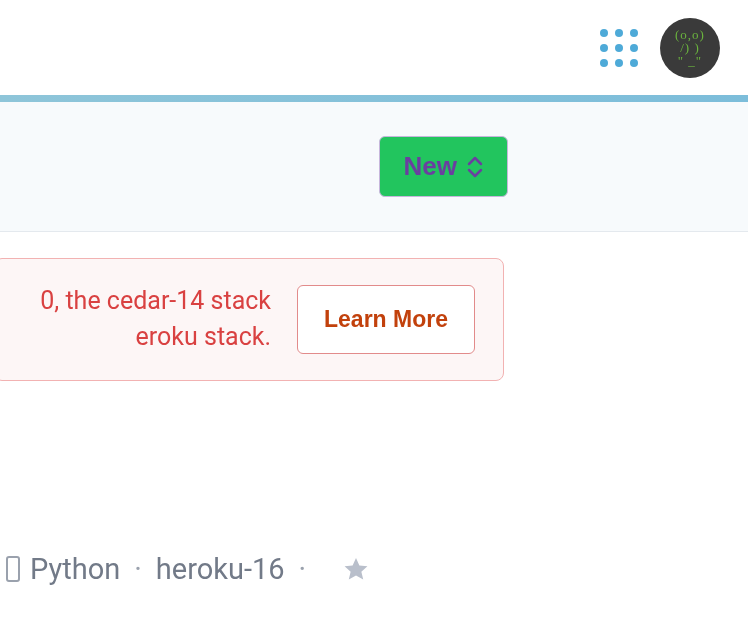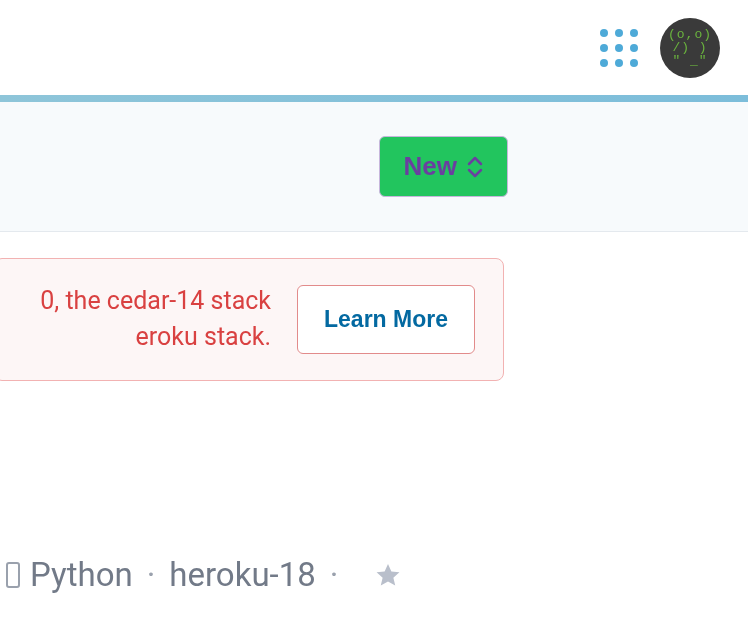--- a/index.html
+++ b/index.html
@@ -36,21 +36,21 @@
   .avatar {
     width: 60px;
     height: 60px;
     border-radius: 50%;
     background: #3a3a3a;
     display: flex;
     flex-direction: column;
     align-items: center;
     justify-content: center;
     color: #6ab33e;
-    font-family: Liberation Mono, monospace;
+    font-family: Liberation Serif, serif;
     font-size: 13px;
     line-height: 13px;
     letter-spacing: 1px;
     cursor: pointer;
   }
   .gradient-bar {
     height: 7px;
     background: linear-gradient(90deg, #8ec5d9 0%, #7cbdda 100%);
   }
   .subheader {
@@ -92,37 +92,37 @@
     font-size: 25px;
     line-height: 1.45;
   }
   .alert-text { flex: 1 1 auto; min-width: 0; overflow: hidden; text-align: right; }
   .alert-text div { white-space: nowrap; }
   .alert-line1 { margin-left: -430px; }
   .alert-line2 { margin-left: -100px; }
   .learn-more-btn {
     border: 1.5px solid #e28b8b;
     background: #fff;
-    color: #0369a1;
+    color: #c2410c;
     font-size: 23px;
     font-weight: 600;
     border-radius: 6px;
     padding: 20px 26px;
     cursor: pointer;
     white-space: nowrap;
   }
   .app-row {
     position: absolute;
     left: 0;
-    bottom: 30px;
+    bottom: 38px;
     display: flex;
     align-items: center;
     gap: 10px;
     color: #727a88;
-    font-size: 33px;
+    font-size: 29px;
     padding-left: 6px;
   }
   .stack-icon {
     width: 14px;
     height: 28px;
     display: block;
   }
   .dot-sep { color: #9aa1ad; padding: 0 4px; }
   .star {
     margin-left: 22px;
@@ -176,20 +176,20 @@
     </button>
   </div>
 </div>
 
 <div class="app-row">
   <svg class="stack-icon" viewBox="0 0 14 28">
     <rect x="1" y="2" width="12" height="24" rx="2" fill="none" stroke="#9aa1ad" stroke-width="2"></rect>
   </svg>
   <span>Python</span>
   <span class="dot-sep">·</span>
-  <span>heroku-18</span>
+  <span>heroku-16</span>
   <span class="dot-sep">·</span>
   <span class="star">
     <svg width="28" height="28" viewBox="0 0 24 24">
       <path d="M12 2.5 L14.9 8.9 L21.8 9.6 L16.6 14.3 L18.2 21.1 L12 17.6 L5.8 21.1 L7.4 14.3 L2.2 9.6 L9.1 8.9 Z" fill="#b9bfcb"></path>
     </svg>
   </span>
 </div>
 
 </body></html>

